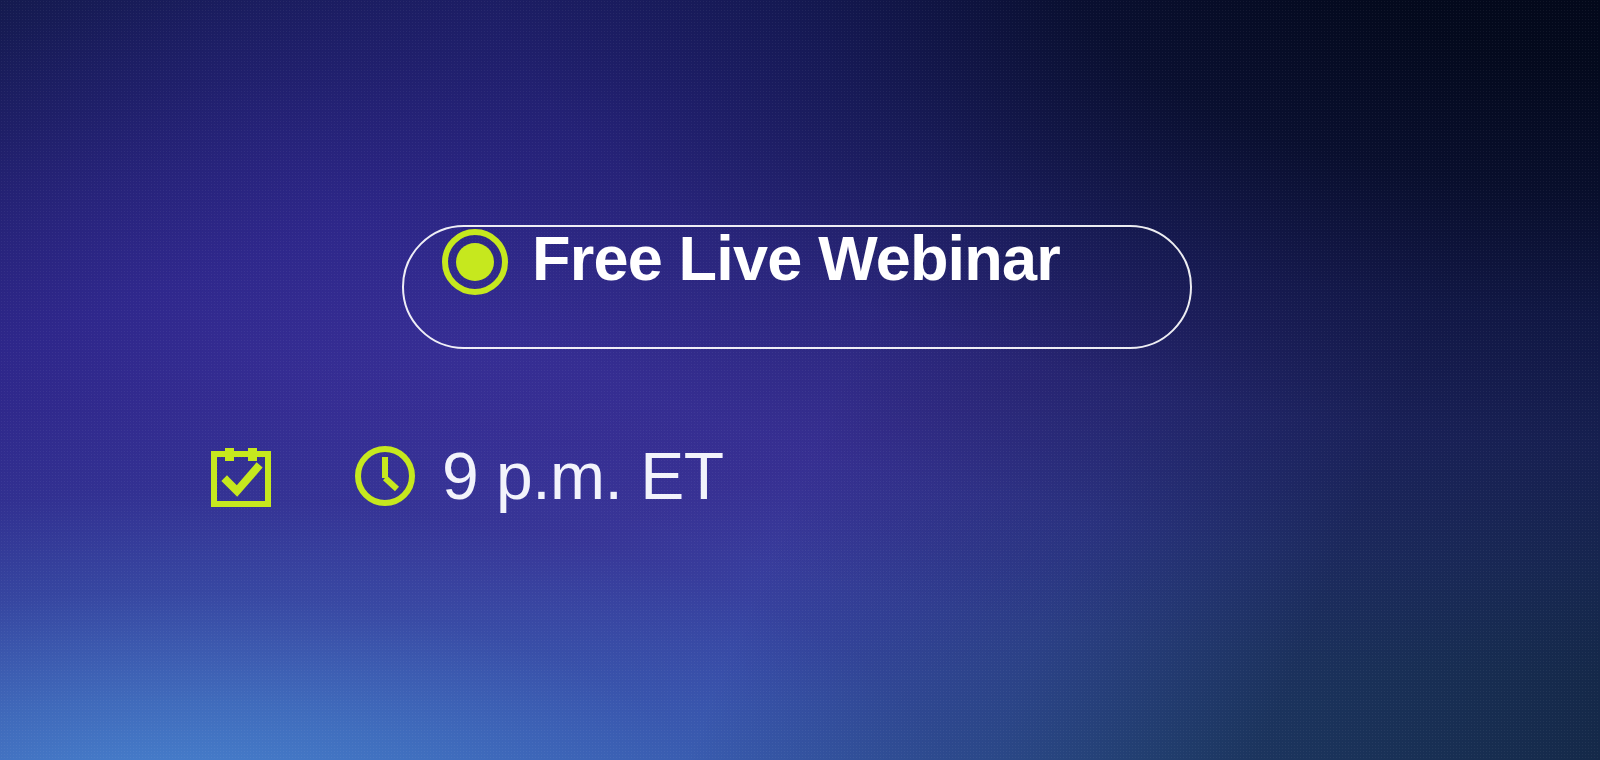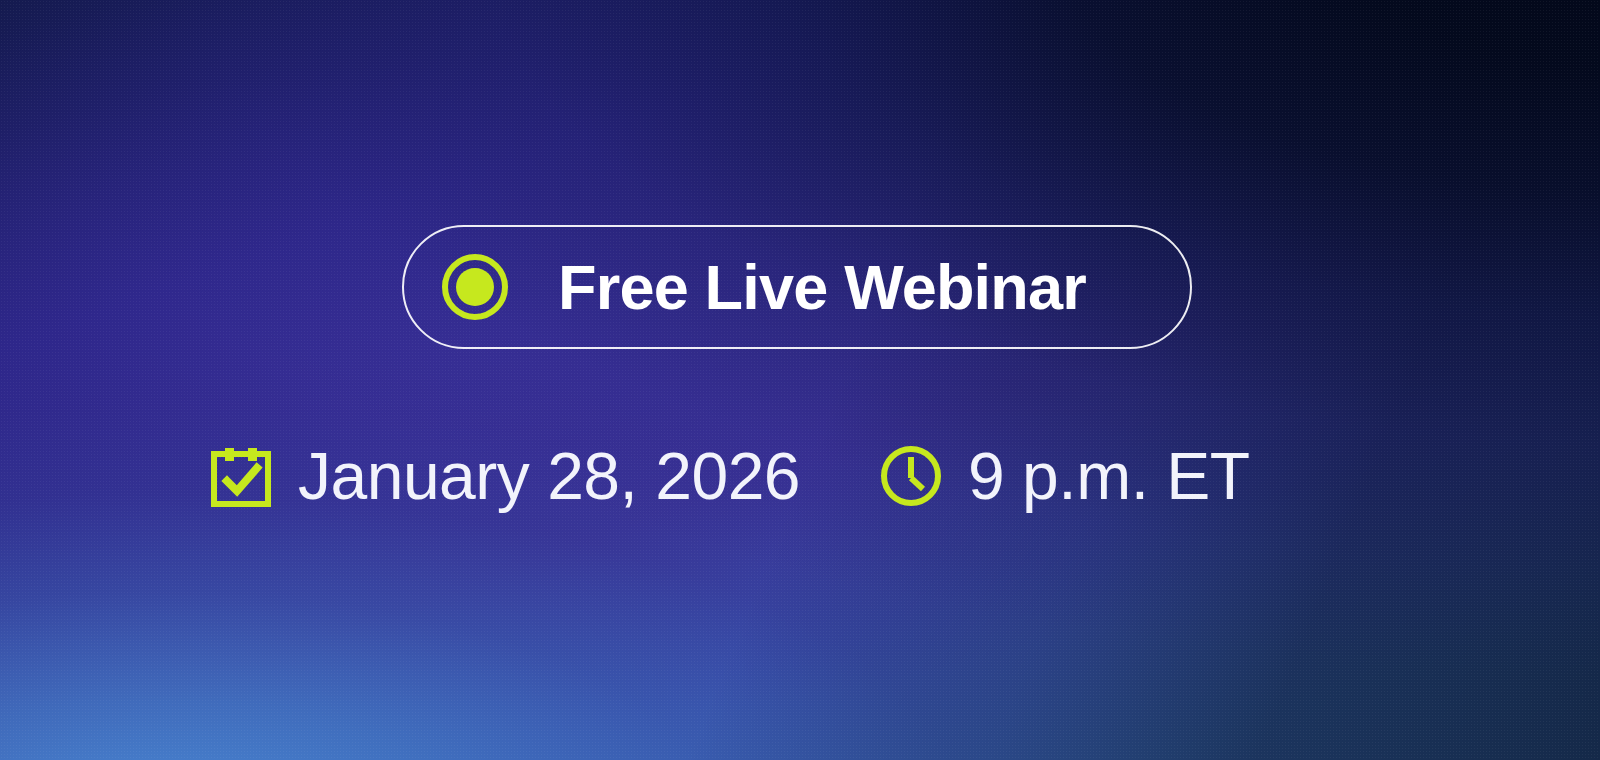--- a/index.html
+++ b/index.html
@@ -113,22 +113,21 @@
   .badge-pill {
     position: absolute;
     left: 402px;
     top: 225px;
     width: 790px;
     height: 124px;
     border: 2px solid rgba(255,255,255,0.92);
     border-radius: 62px;
     background: transparent;
     display: flex;
-    align-items: center;
-    gap: 48px;
+    gap: 22px;
     padding-left: 36px;
     cursor: pointer;
   }
 
   .radio-icon {
     flex: 0 0 auto;
     width: 70px;
     height: 70px;
     display: block;
   }
@@ -203,21 +202,20 @@
       <div class="info-item">
         <svg class="info-icon calendar-icon" viewBox="0 0 66 66" aria-hidden="true">
 
           <rect x="17" y="5" width="9" height="13" fill="#c6e81e"></rect>
           <rect x="40" y="5" width="9" height="13" fill="#c6e81e"></rect>
 
           <rect x="6" y="11" width="54" height="50" fill="none" stroke="#c6e81e" stroke-width="6"></rect>
 
           <path d="M19 38 L29 48 L49 25" fill="none" stroke="#c6e81e" stroke-width="8" stroke-linecap="square" stroke-linejoin="miter"></path>
         </svg>
-        <span class="info-text">January 28, 2026</span>
       </div>
 
       <div class="info-item">
         <svg class="info-icon clock-icon" viewBox="0 0 66 66" aria-hidden="true">
           <circle cx="33" cy="33" r="27" fill="none" stroke="#c6e81e" stroke-width="6"></circle>
           <path d="M33 14 L33 35" fill="none" stroke="#c6e81e" stroke-width="6" stroke-linecap="butt"></path>
           <path d="M33 35 L45 46" fill="none" stroke="#c6e81e" stroke-width="6" stroke-linecap="butt"></path>
         </svg>
         <span class="info-text">9 p.m. ET</span>
       </div>

